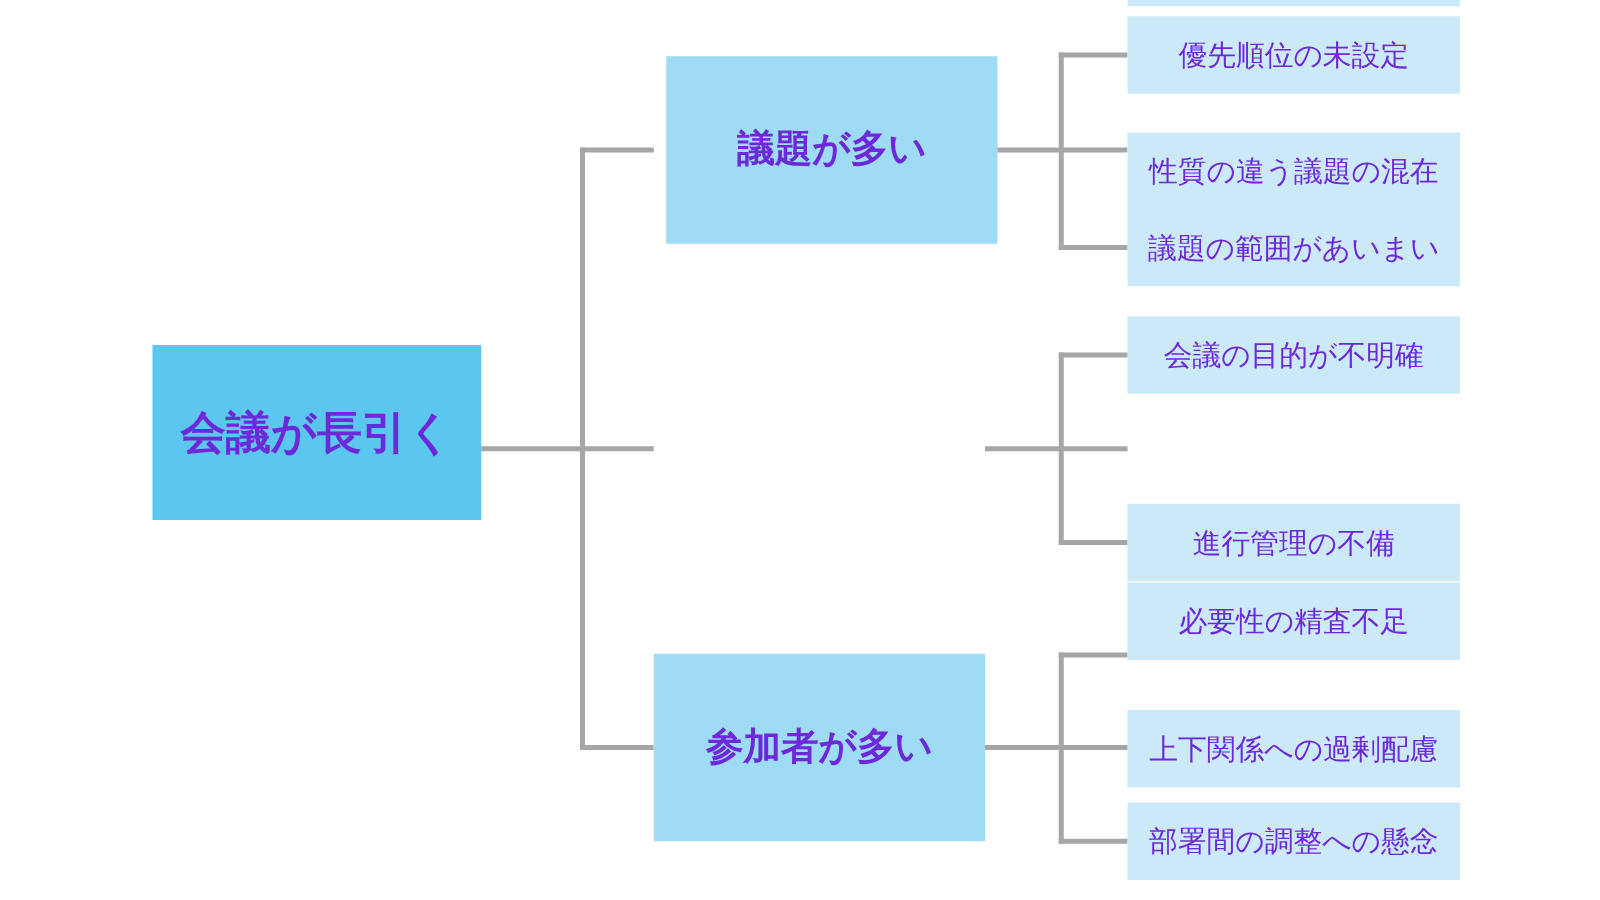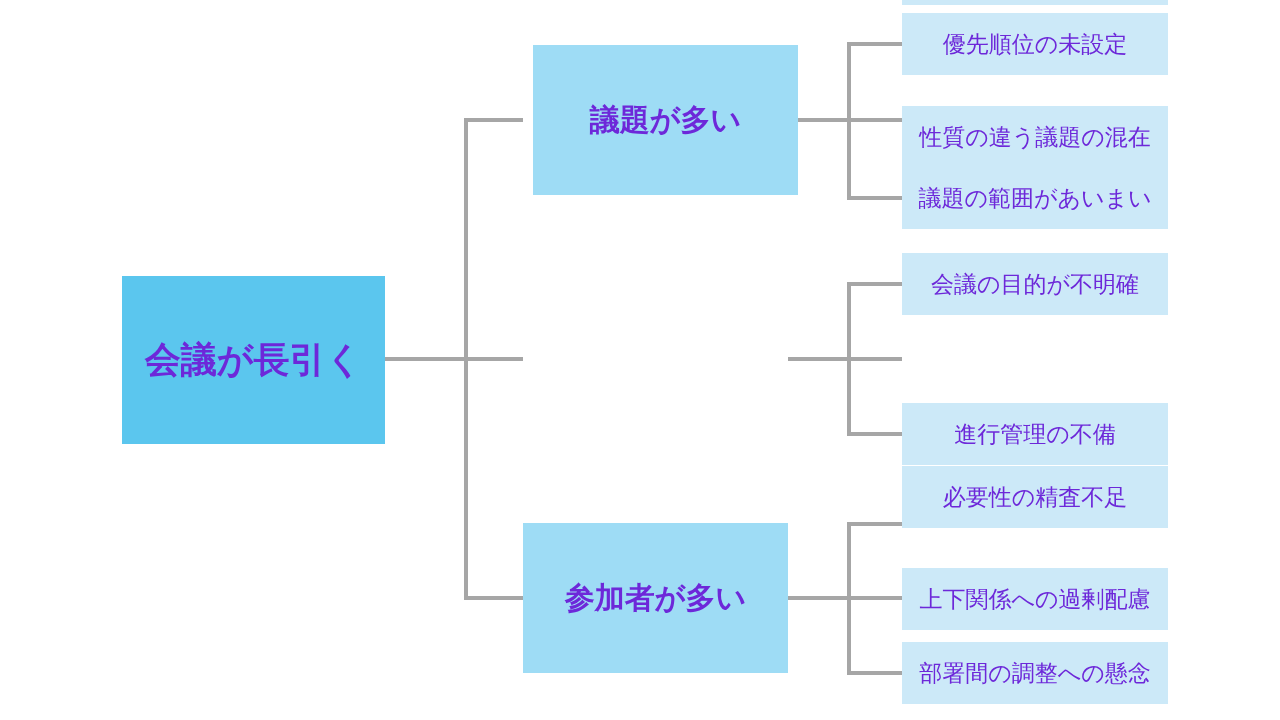--- a/index.html
+++ b/index.html
@@ -19,21 +19,21 @@
     position: absolute;
     display: flex;
     align-items: center;
     justify-content: center;
     text-align: center;
     color: #6d28d9;
     box-sizing: border-box;
   }
   .node-root {
     left: 122px; top: 276px;
-    width: 263px; height: 168px;
+    width: 263px; height: 140px;
     background: #5bc6ee;
     font-size: 36px;
     font-weight: bold;
   }
   .node-branch {
     left: 523px;
     width: 265px; height: 150px;
     background: #9edcf5;
     font-size: 30px;
     font-weight: bold;

